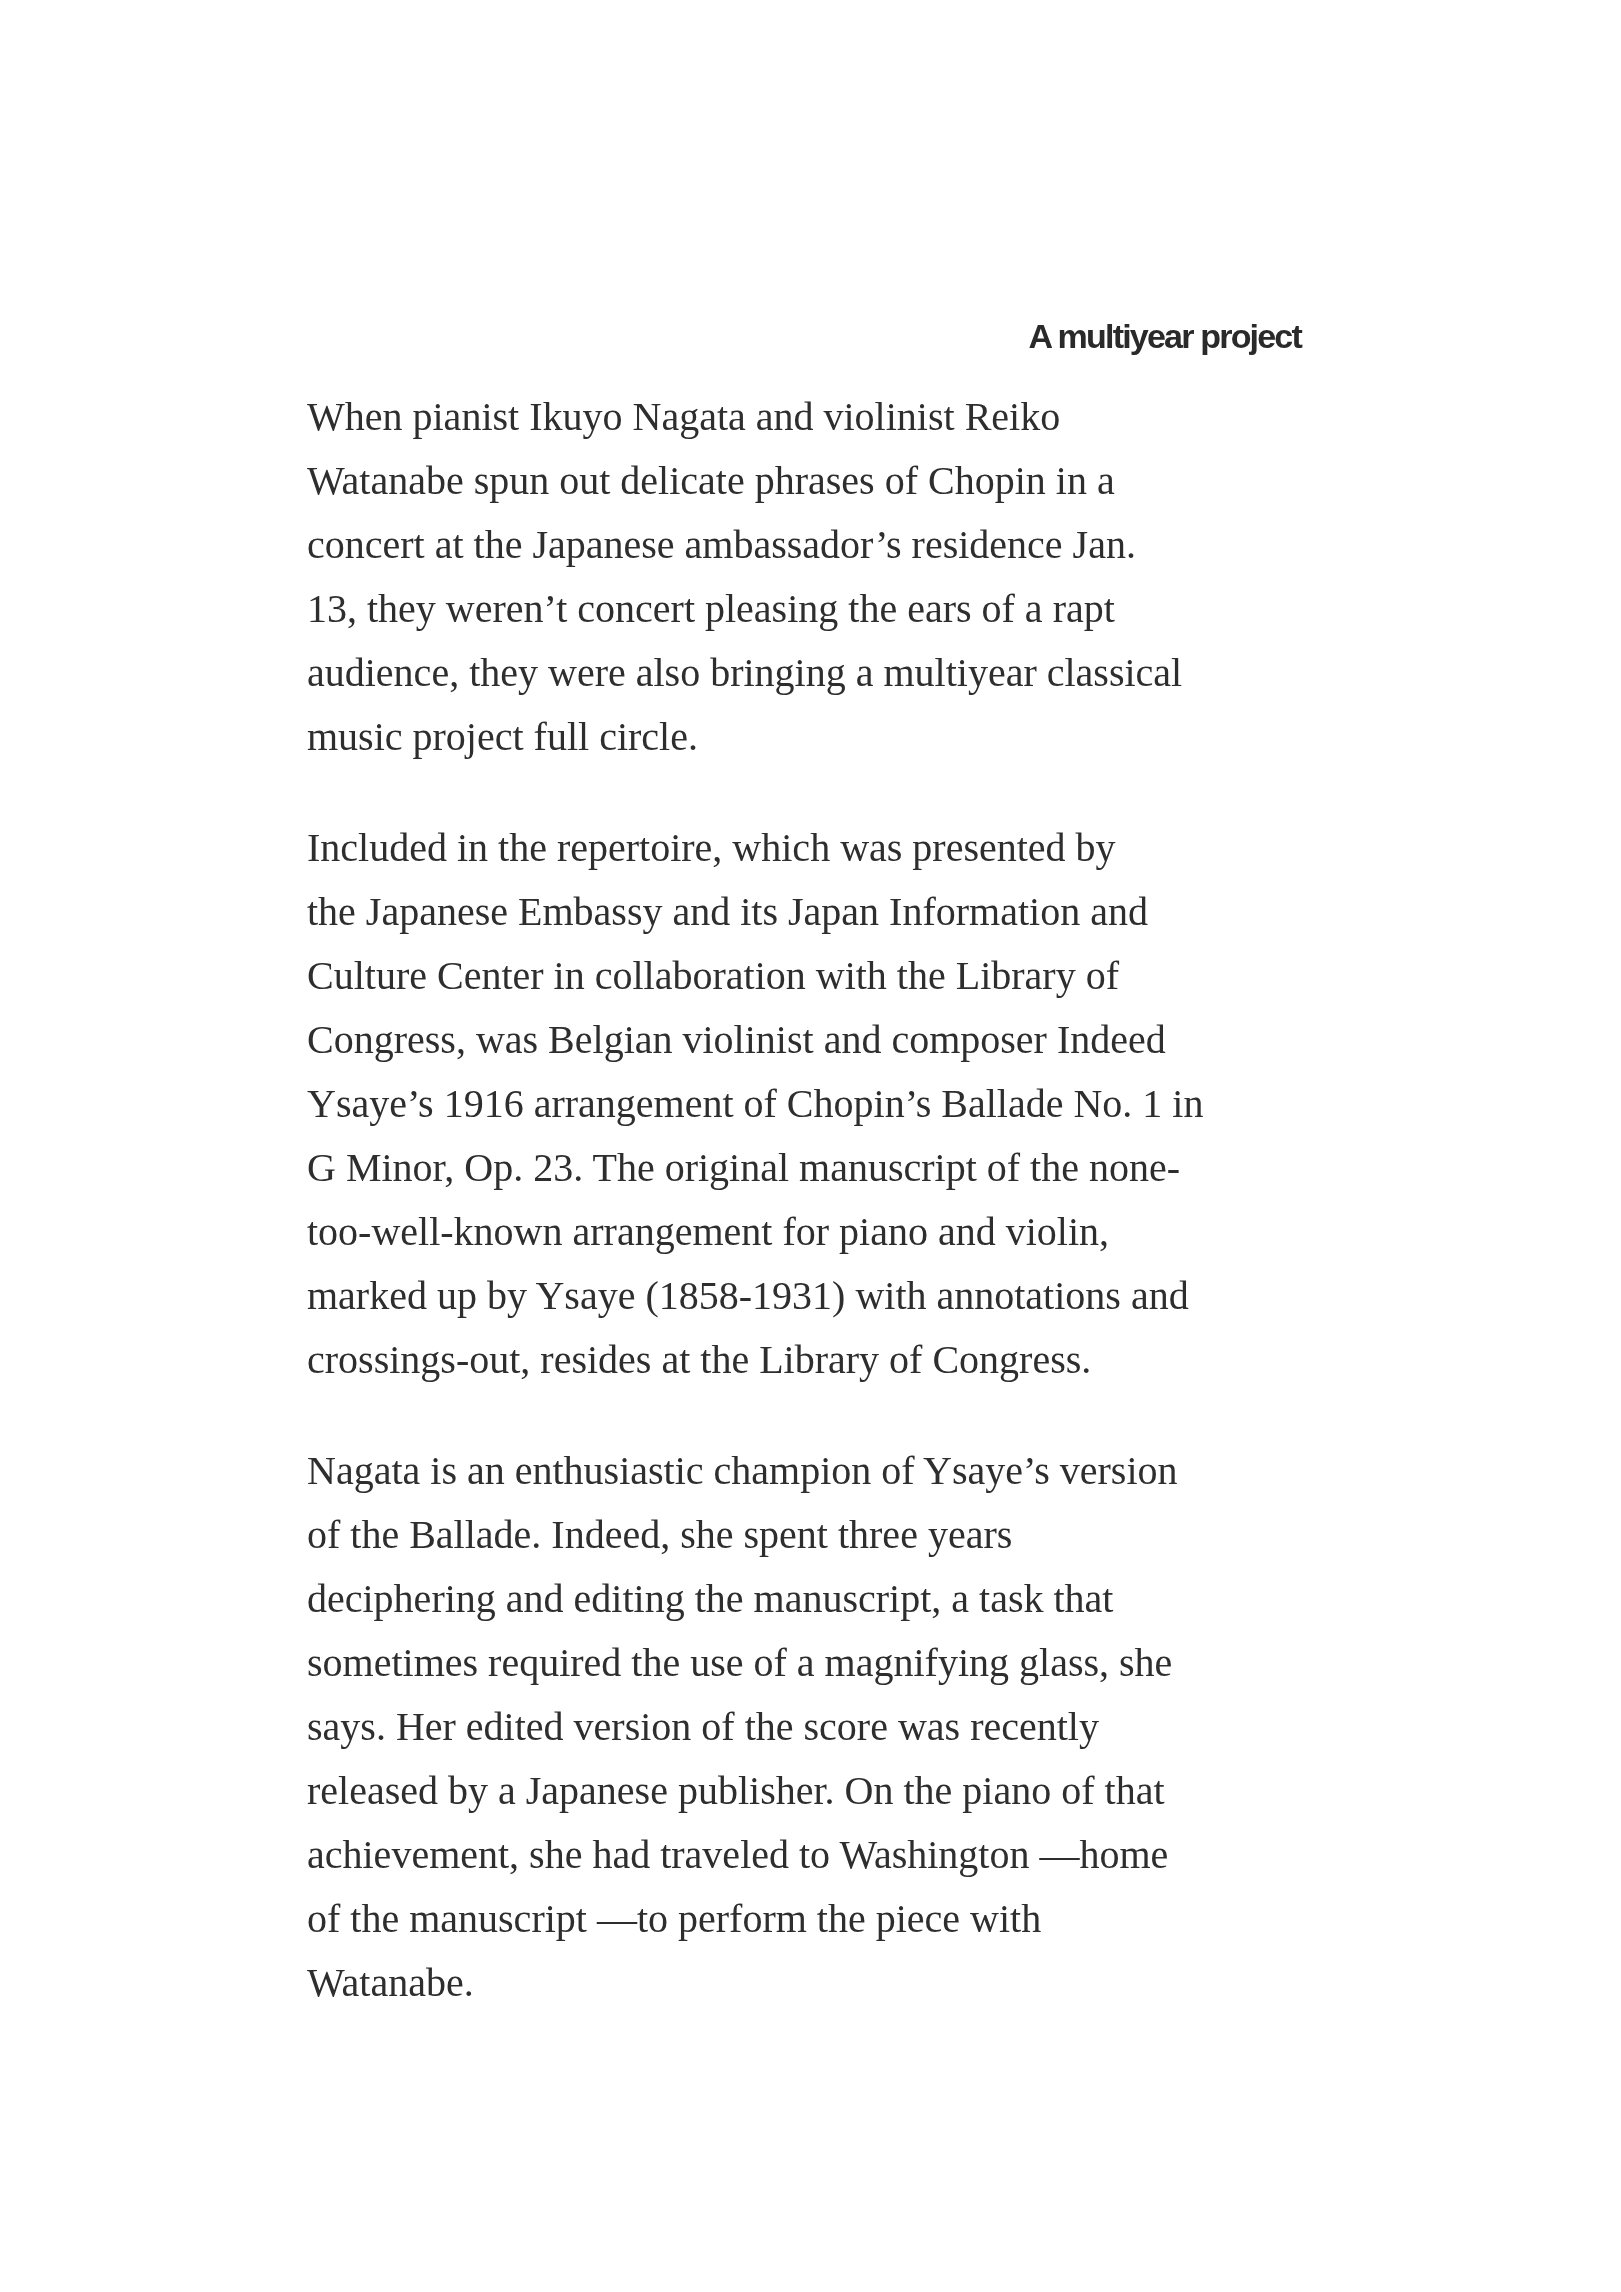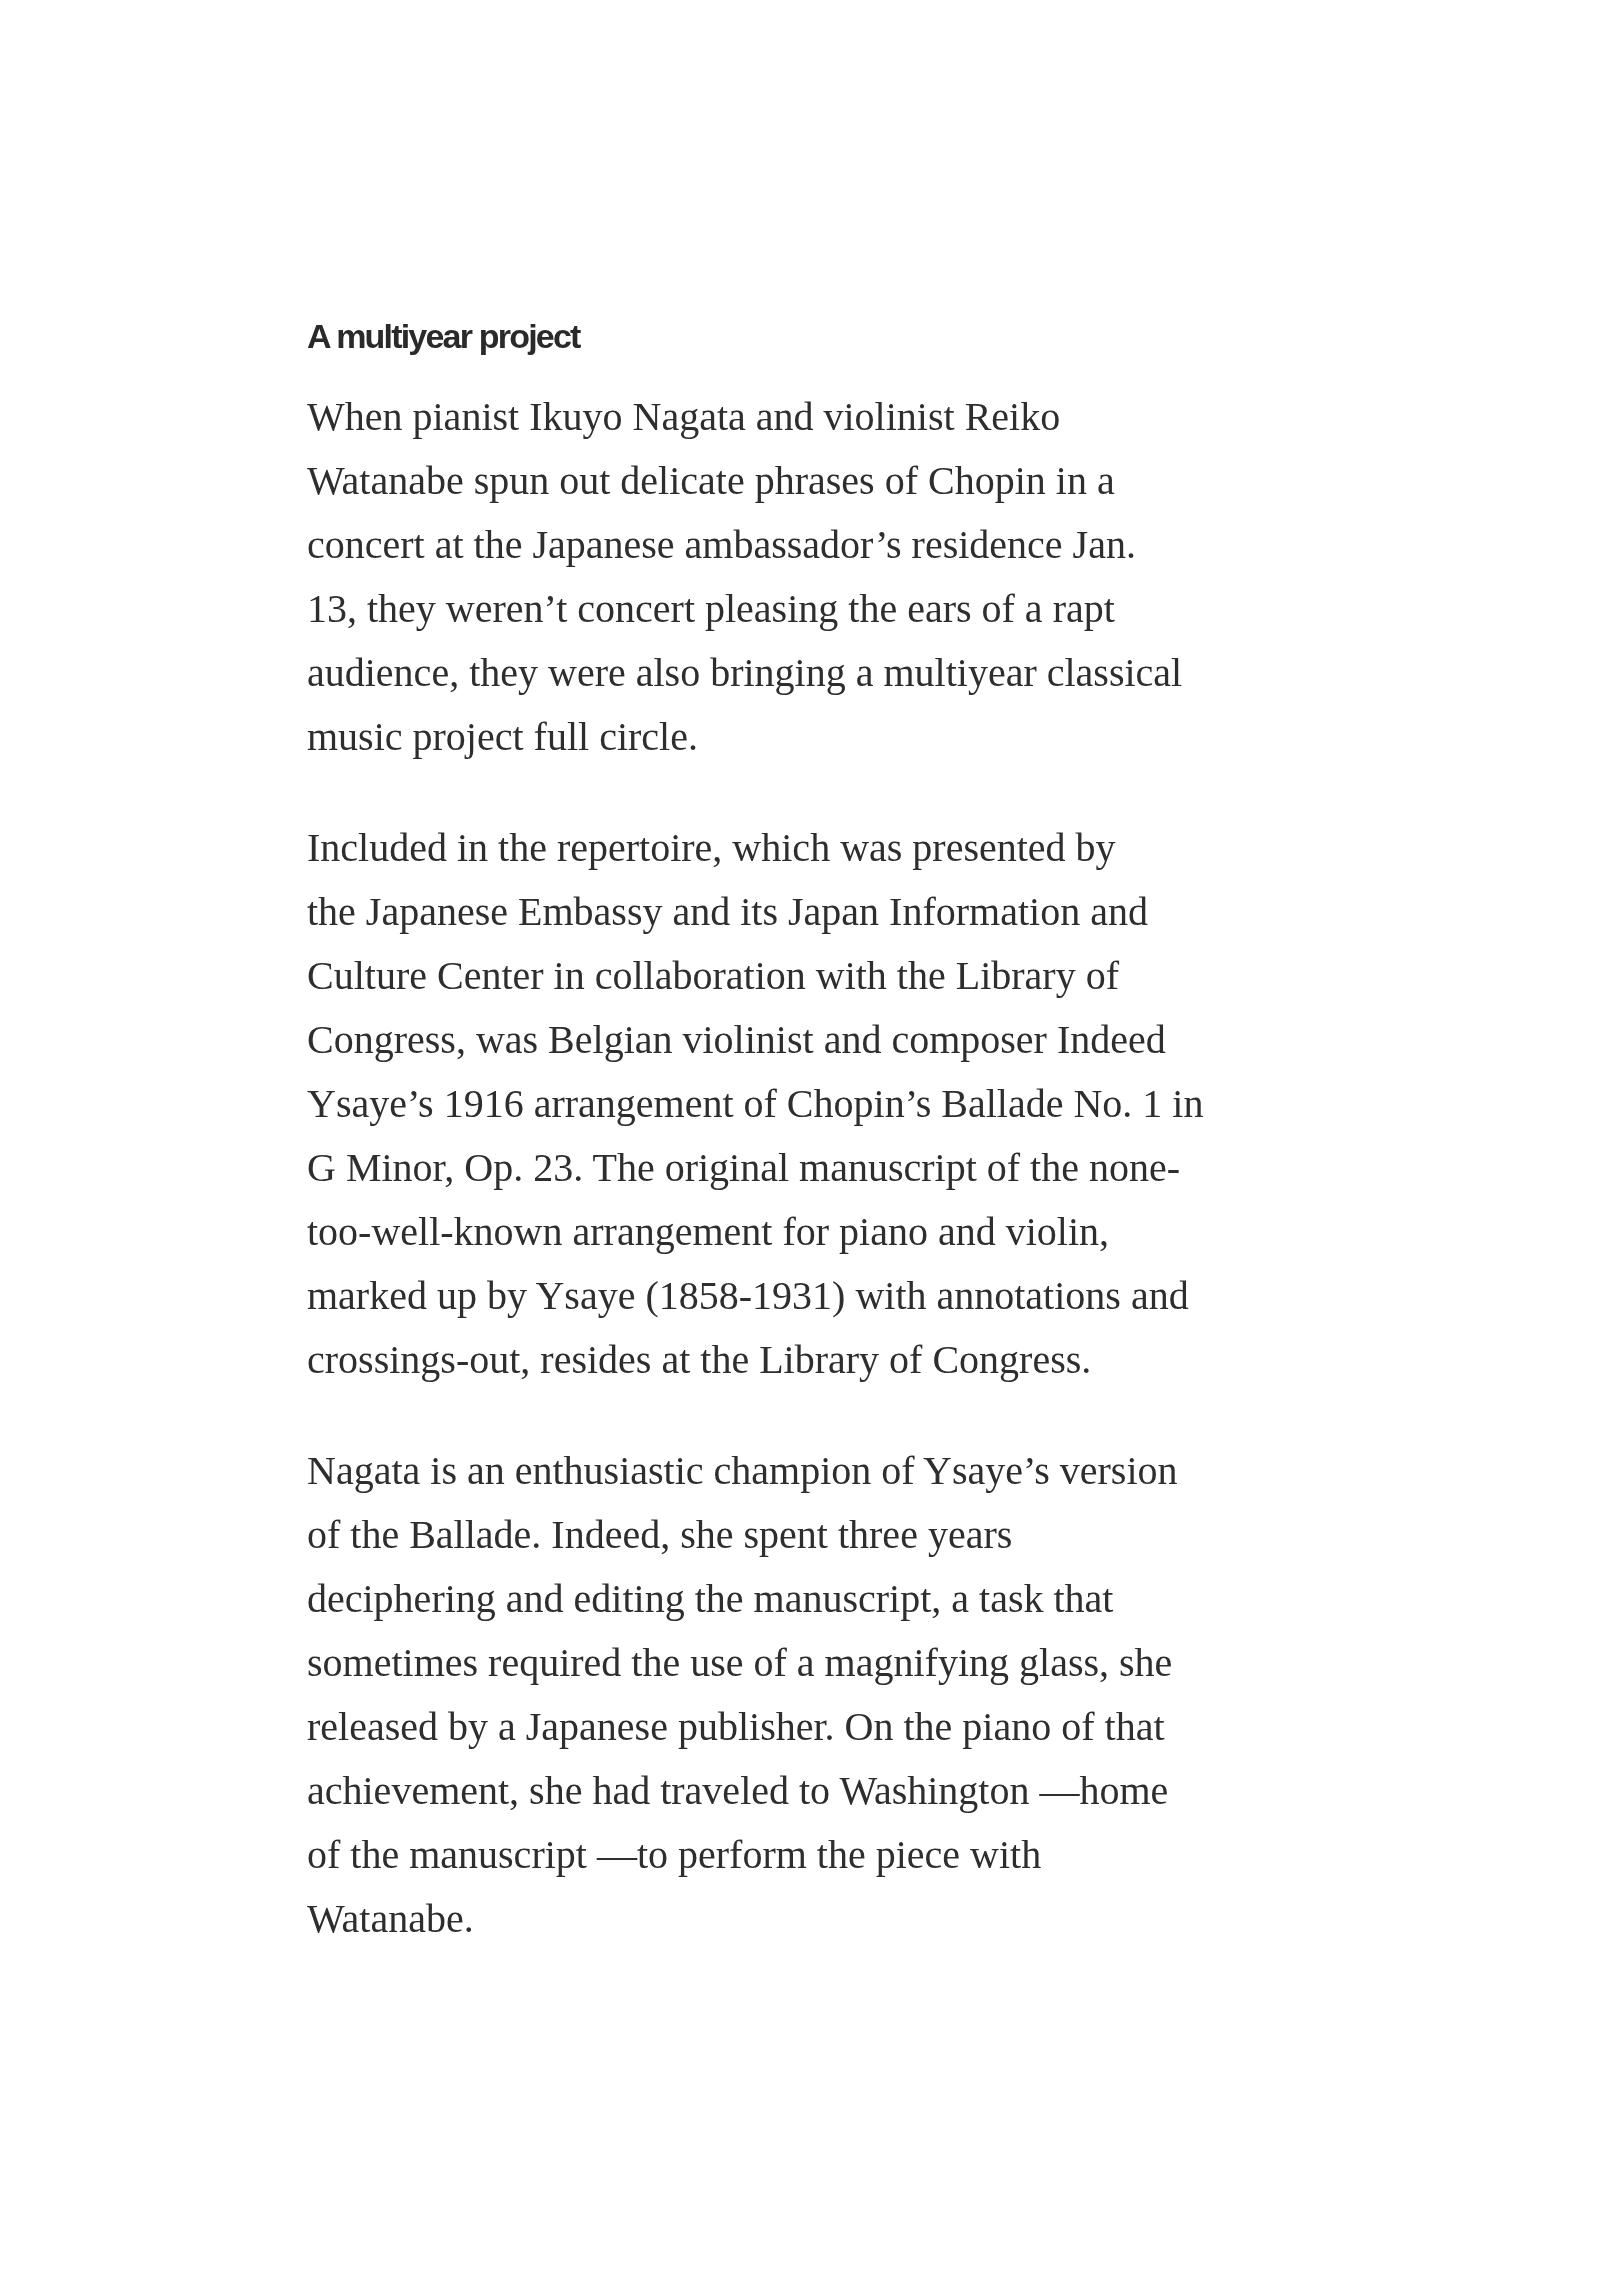--- a/index.html
+++ b/index.html
@@ -21,20 +21,21 @@
       color: #2b2b2b;
     }
     .heading {
       font-family: "Liberation Sans", sans-serif;
       font-weight: bold;
       font-size: 34px;
       letter-spacing: -1.8px;
       color: #2a2a2a;
       margin: 0 0 25px 0;
       line-height: 47px;
+      text-align: right;
     }
     .para {
       font-family: "Liberation Serif", serif;
       font-size: 40px;
       line-height: 64px;
       color: #2e2e2e;
       margin: 0 0 47px 0;
     }
     .line {
       display: block;
@@ -66,19 +67,20 @@
     <span class="line">too-well-known arrangement for piano and violin,</span>
     <span class="line">marked up by Ysaye (1858-1931) with annotations and</span>
     <span class="line">crossings-out, resides at the Library of Congress.</span>
   </p>
 
   <p class="para">
     <span class="line">Nagata is an enthusiastic champion of Ysaye’s version</span>
     <span class="line">of the Ballade. Indeed, she spent three years</span>
     <span class="line">deciphering and editing the manuscript, a task that</span>
     <span class="line">sometimes required the use of a magnifying glass, she</span>
+    <span class="line">says. Her edited version of the score was recently</span>
     <span class="line">released by a Japanese publisher. On the piano of that</span>
     <span class="line">achievement, she had traveled to Washington —home</span>
     <span class="line">of the manuscript —to perform the piece with</span>
     <span class="line">Watanabe.</span>
   </p>
 </div>
 
 
 </body></html>

